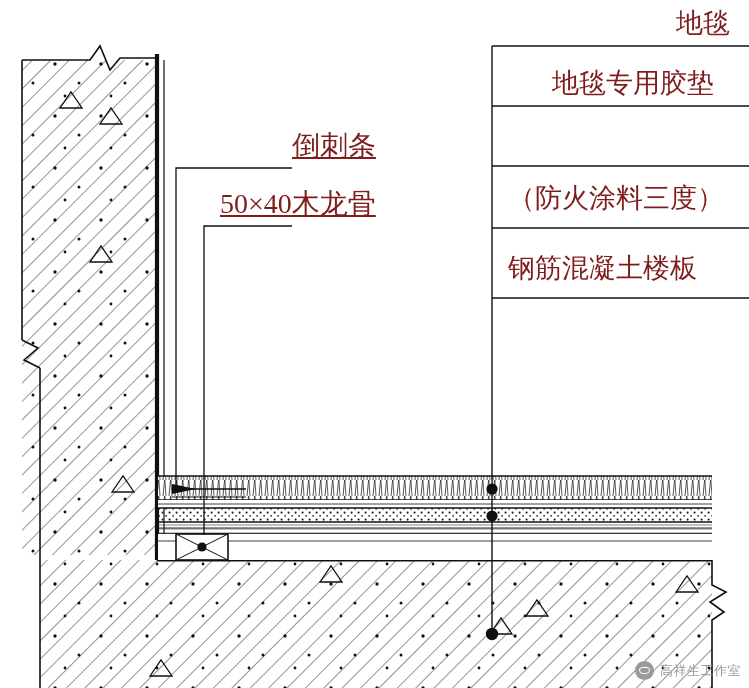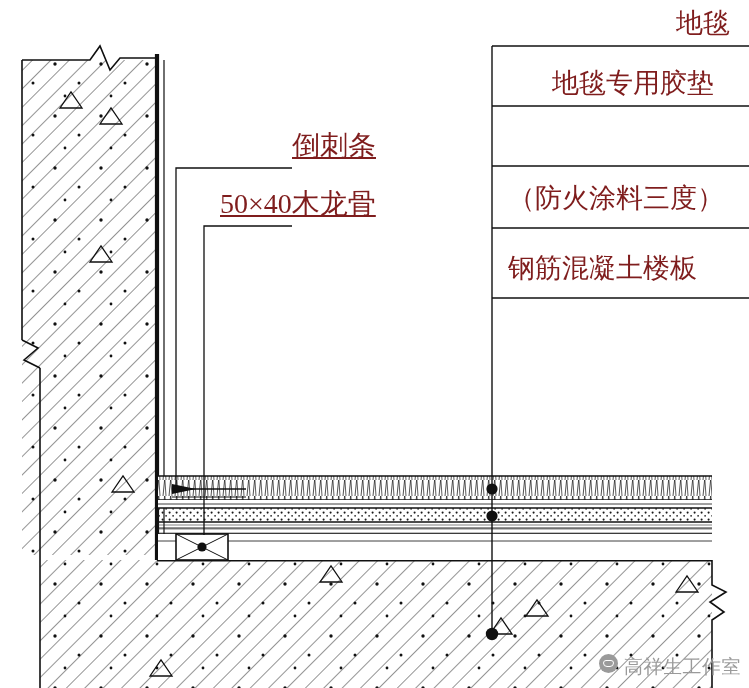--- a/index.html
+++ b/index.html
@@ -36,23 +36,24 @@
   }
   .anno-left {
     font-size: 28px;
     text-decoration: underline;
   }
   .wm {
     position: absolute;
     right: 8px;
     bottom: 8px;
     display: flex;
+    align-items: center;
     gap: 6px;
     color: #9a9a9a;
-    font-size: 19px;
+    font-size: 13px;
     font-family: Liberation Serif, serif;
   }
   .wm-badge {
     width: 19px;
     height: 19px;
     border-radius: 50%;
     background: #9a9a9a;
     position: relative;
     flex: 0 0 auto;
   }

